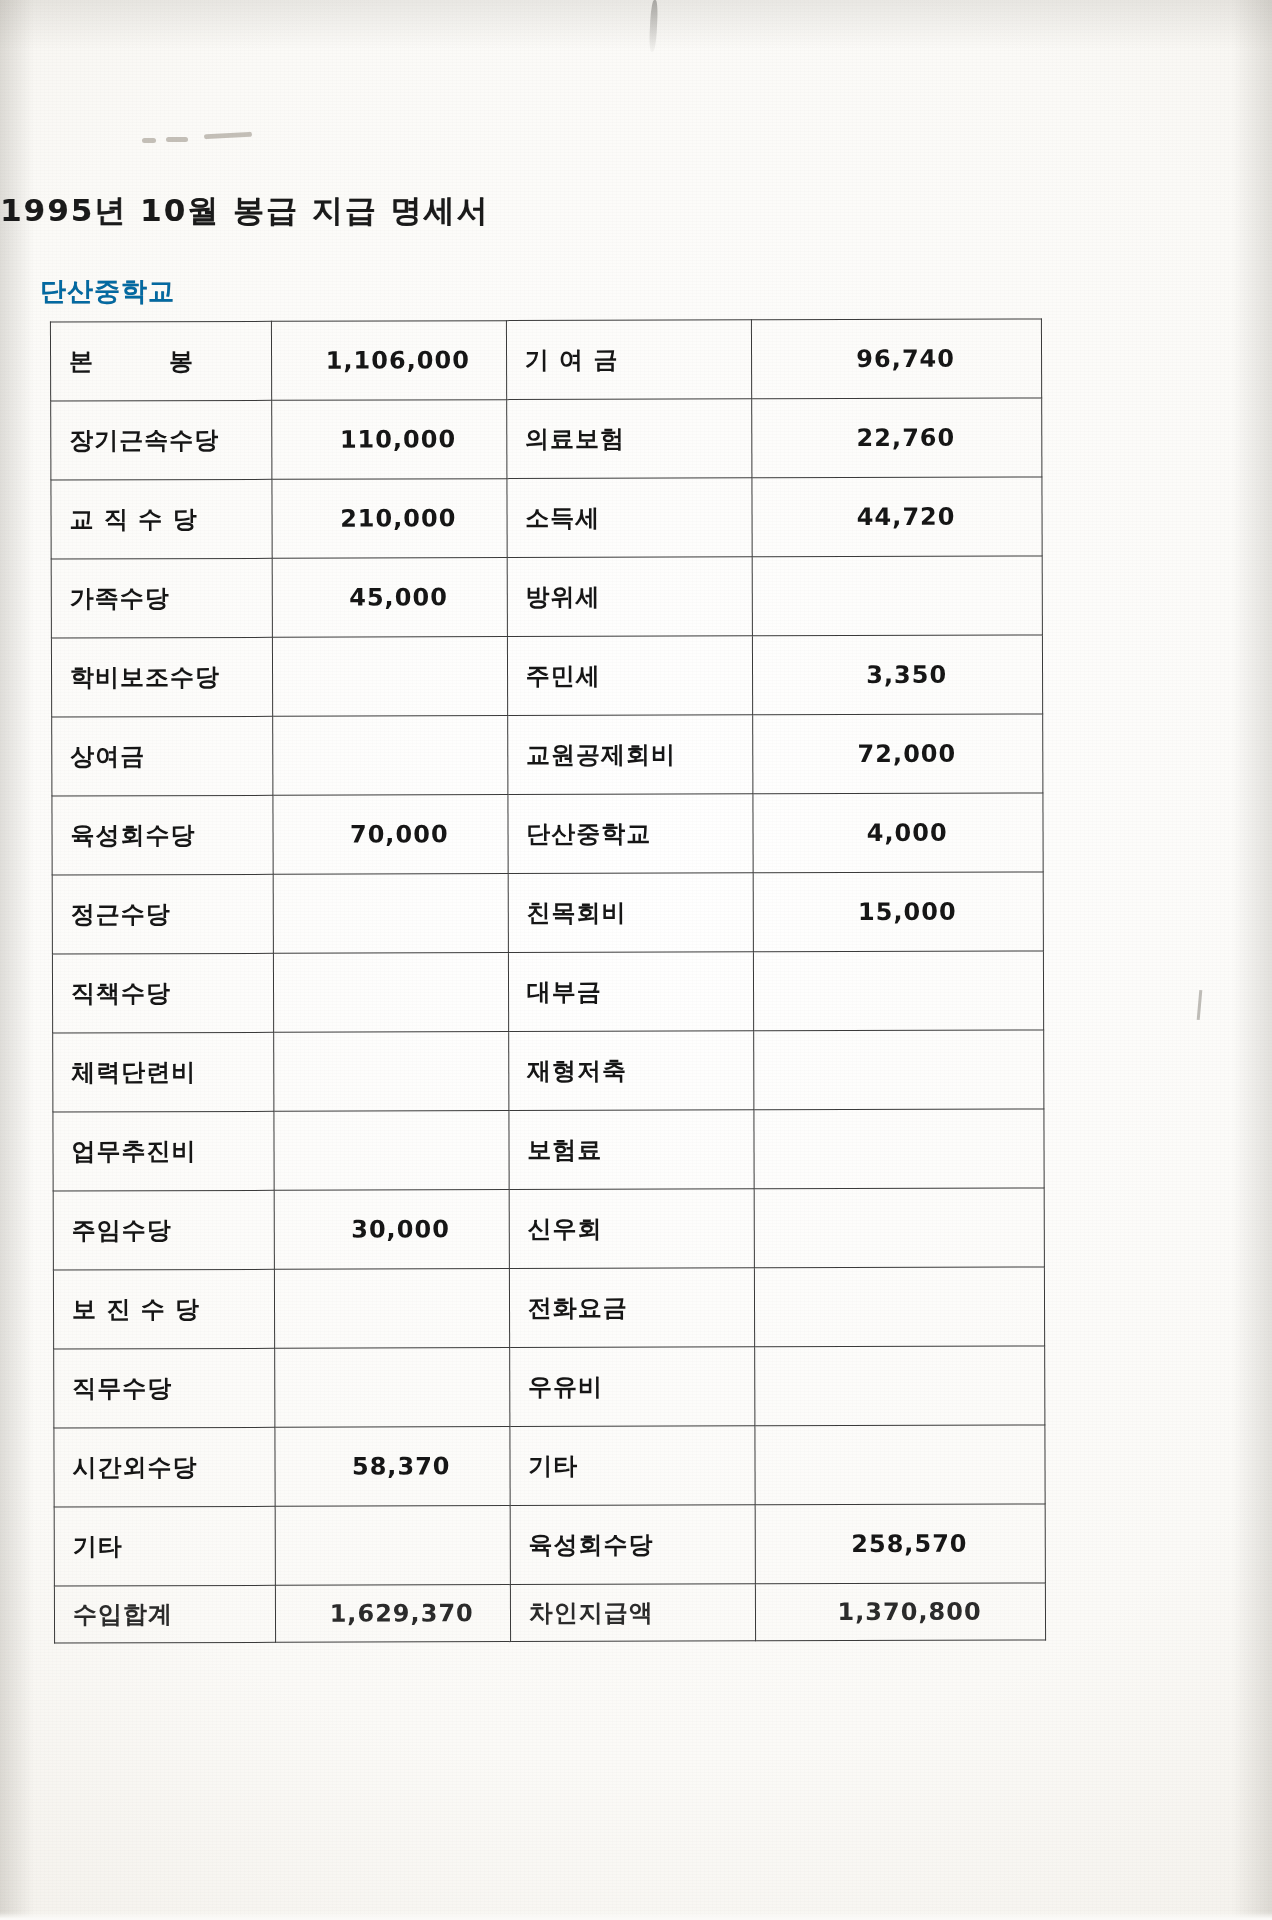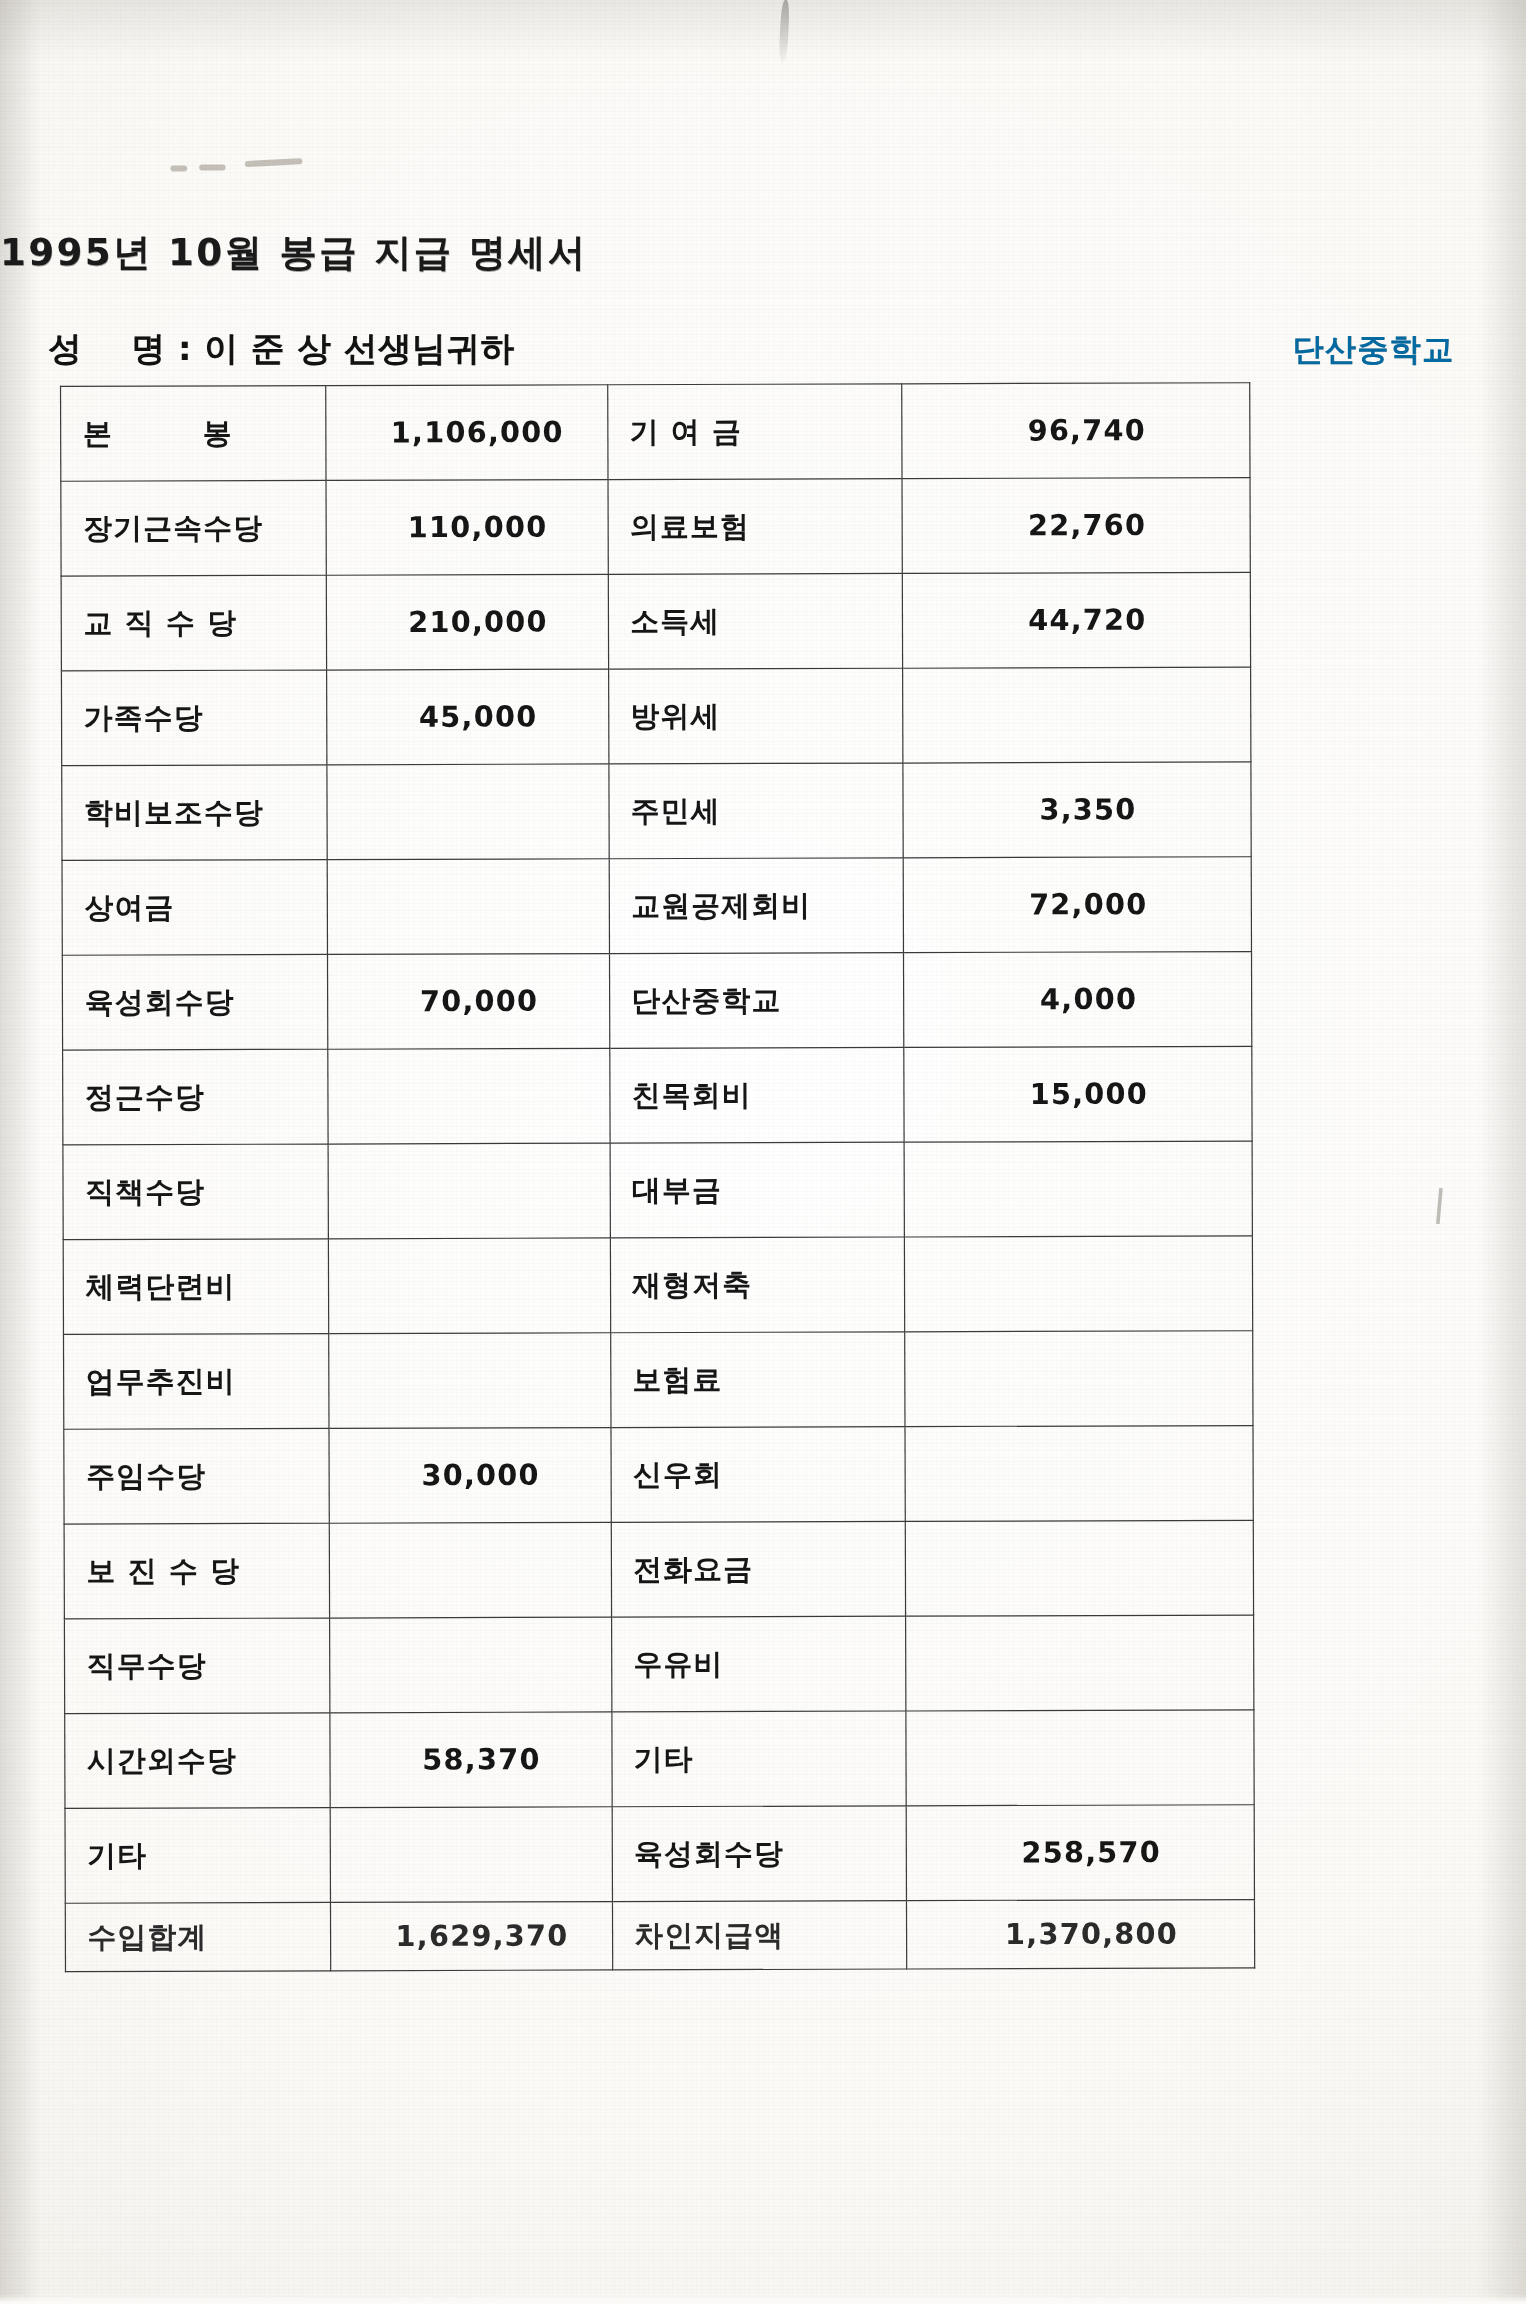--- a/index.html
+++ b/index.html
@@ -198,21 +198,20 @@
   <div class="stray-mark-smudge">
       <i></i>
       <i></i>
       <i></i>
     </div>
   <div class="stray-mark-right"></div>
 
   <div class="doc-title">1995년 10월 봉급 지급 명세서</div>
 
   <div class="header-row">
-    <div class="name-line">성    명 : 이 준 상 선생님귀하</div>
     <div class="school-name">단산중학교</div>
   </div>
 
   <div class="table-wrap">
     <table class="payslip">
       <colgroup>
         <col class="c-lab1">
           <col class="c-amt1">
           <col class="c-lab2">
           <col class="c-amt2">

